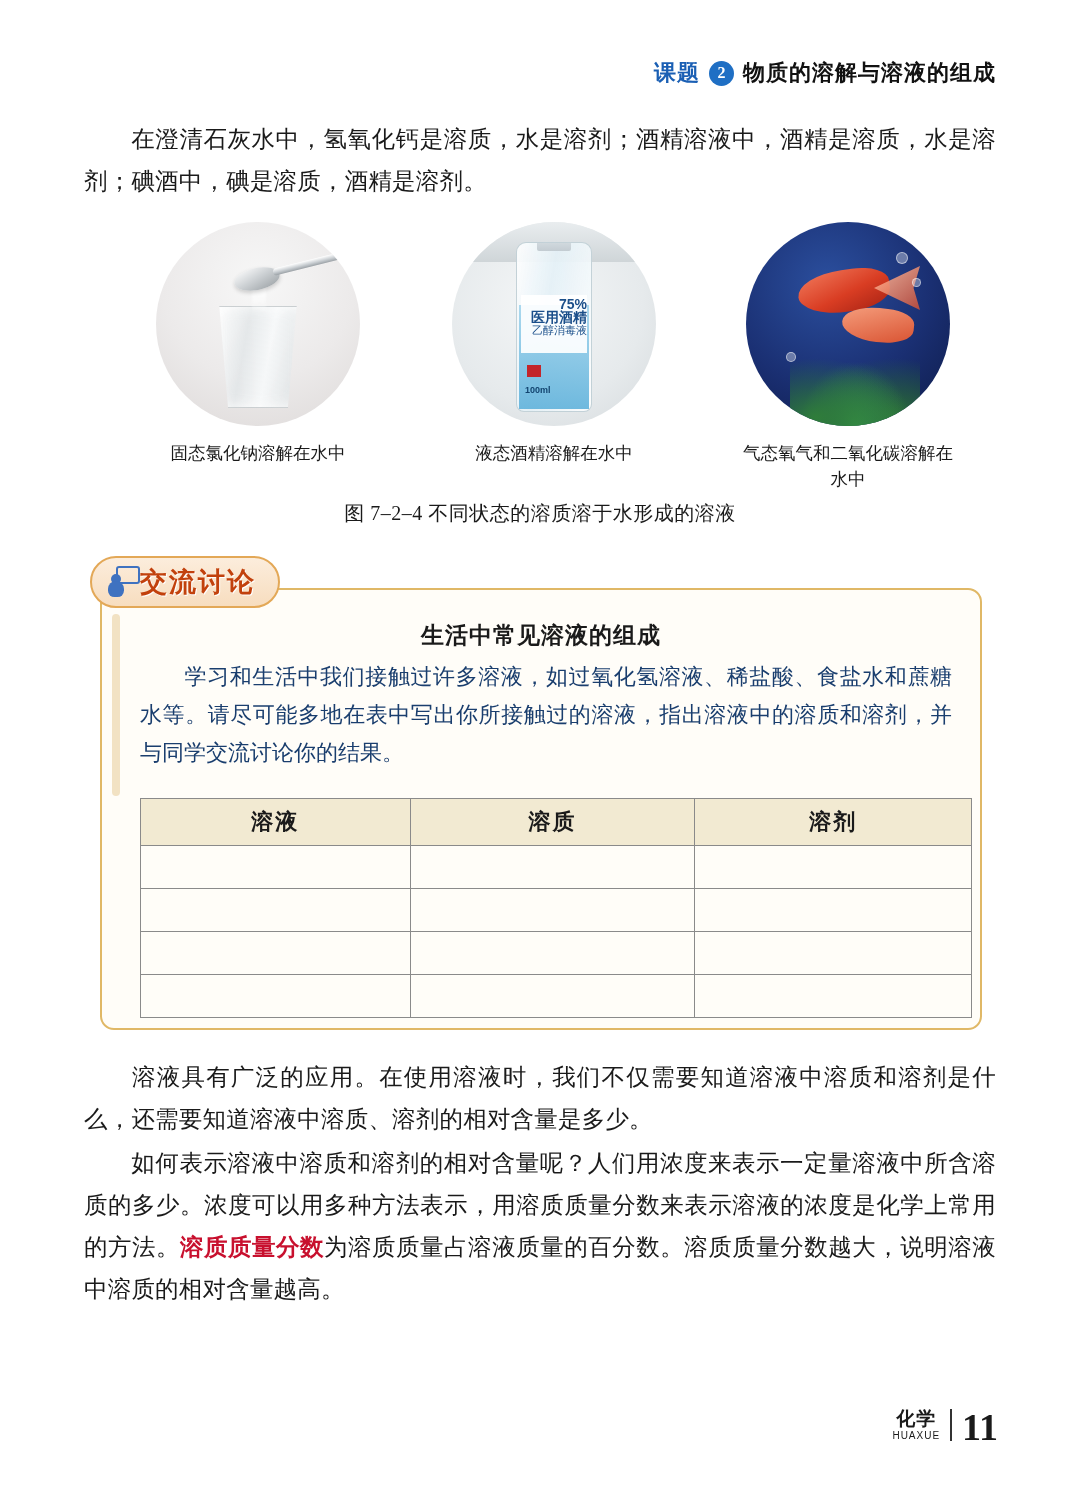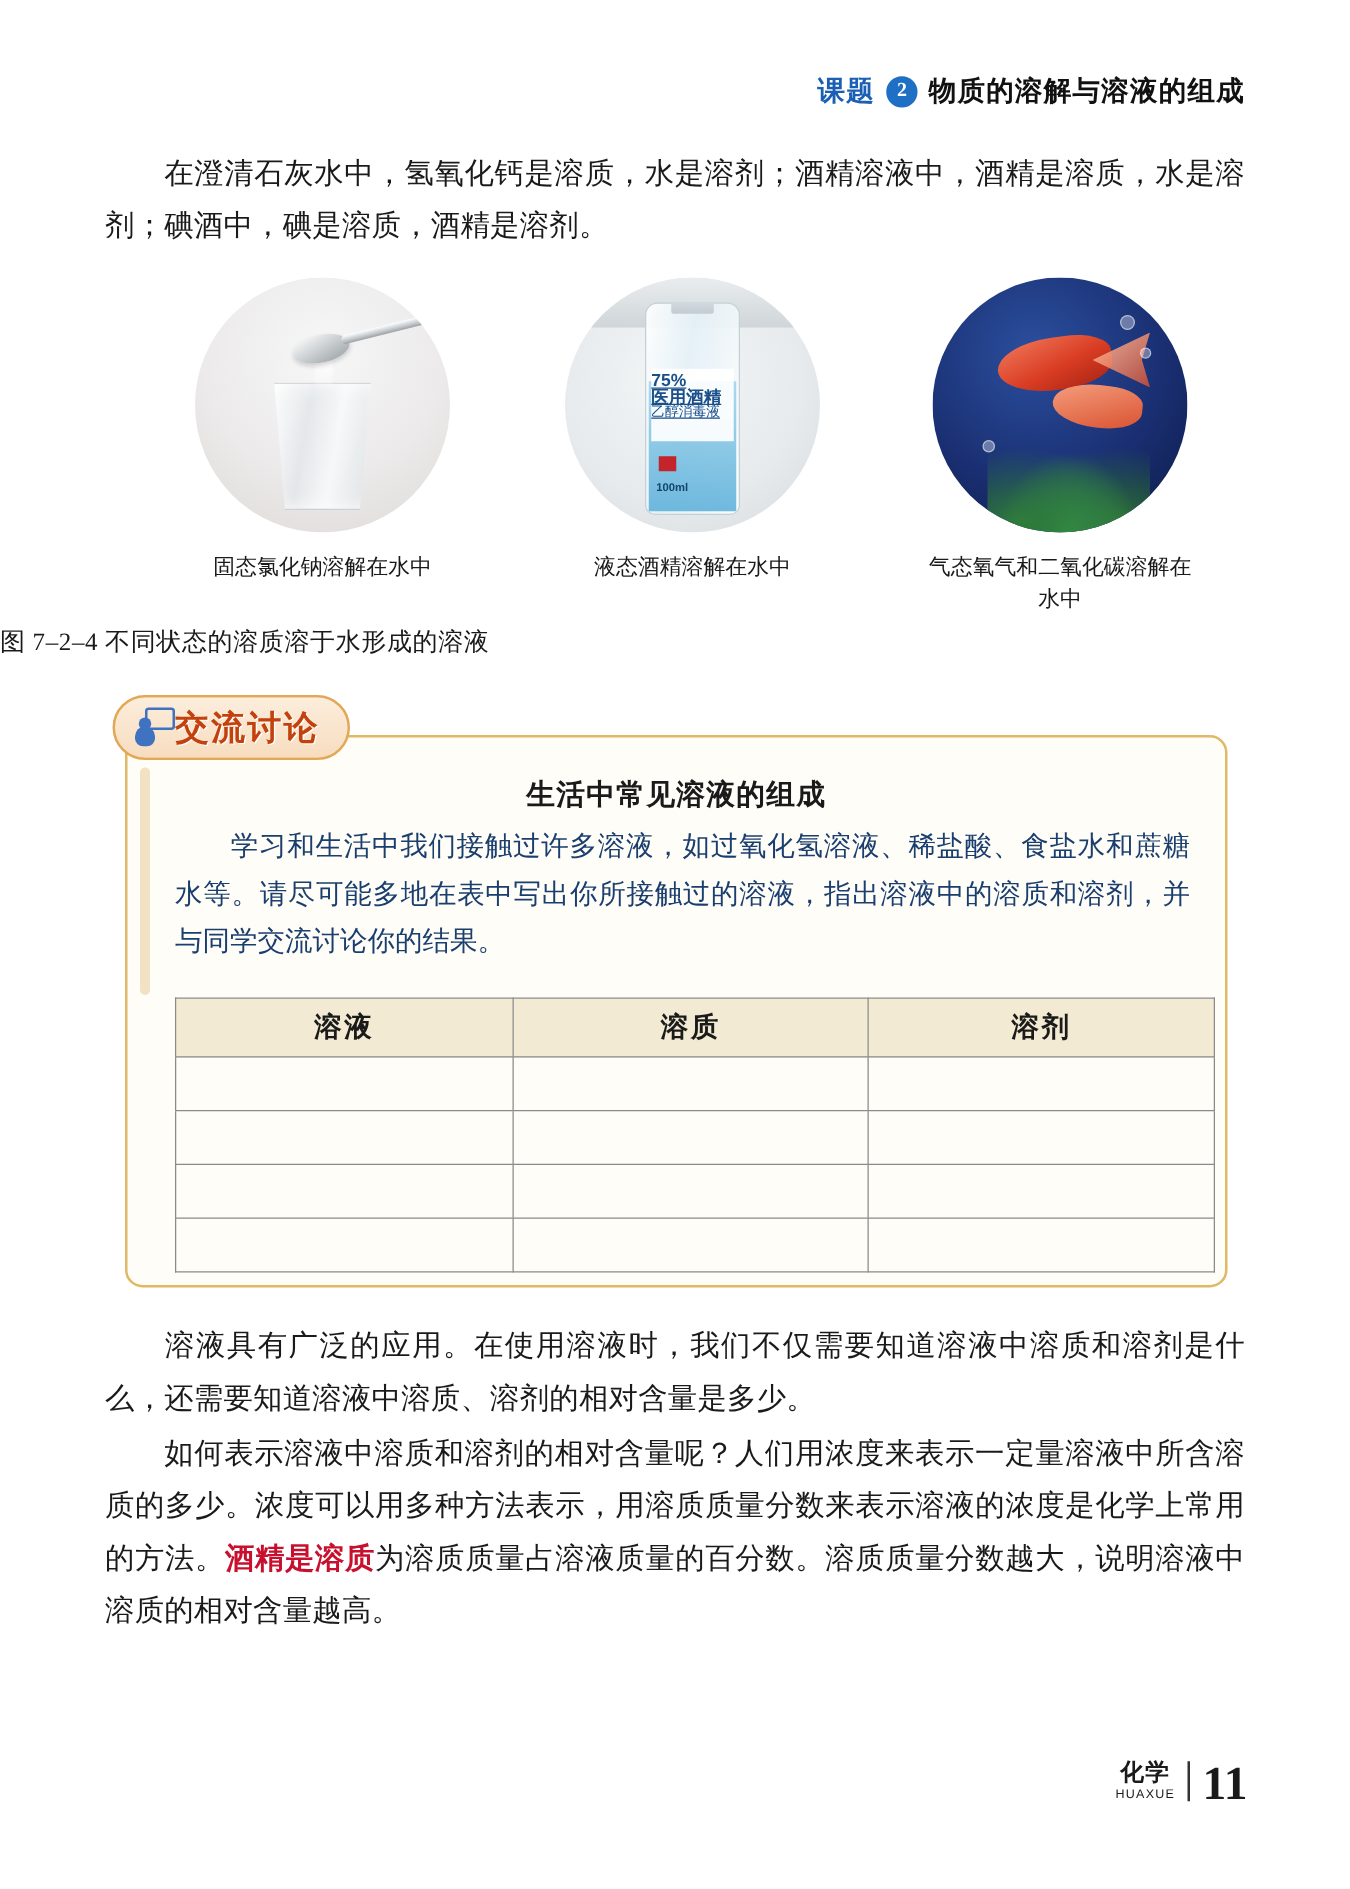--- a/index.html
+++ b/index.html
@@ -107,21 +107,21 @@
   }
   #cap1 { left: -18px; width: 240px; }
   #cap2 { left: -18px; width: 240px; }
   #cap3 { left: -8px; width: 220px; white-space: normal; }
 
   .fig-title {
     position: absolute;
     top: 500px;
     left: 0;
     width: 1080px;
-    text-align: left;
+    text-align: center;
     font-size: 20px;
     letter-spacing: 0.5px;
   }
 
   
   .photo1 {
     width: 100%; height: 100%;
     background:
       radial-gradient(circle at 50% 30%, #f7f7f7 0%, #eceaea 55%, #ddd9d8 100%);
     position: relative;
@@ -193,24 +193,23 @@
     position: absolute; left: 2px; right: 2px; bottom: 2px; height: 62%;
     background: linear-gradient(180deg, rgba(147,206,234,.75), rgba(96,178,219,.9));
   }
   .photo2 .label {
     position: absolute; left: 4px; right: 4px; top: 52px; height: 58px;
     background: rgba(255,255,255,.92);
     color: #1b4f8a;
     font-family: "Liberation Sans", sans-serif;
     font-size: 11px;
     line-height: 13px;
-    text-align: left;
+    text-align: right;
     padding-top: 3px;
     box-sizing: border-box;
-    text-decoration: underline;
   }
   .photo2 .label .big { font-size: 14px; font-weight: bold; }
   .photo2 .vol {
     position: absolute; left: 8px; bottom: 16px;
     font-family: "Liberation Sans", sans-serif;
     font-size: 9px; color: #12446f; font-weight: bold;
   }
   .photo2 .redmark {
     position: absolute; left: 10px; bottom: 34px;
     width: 14px; height: 12px; background: #c3252a;
@@ -496,21 +495,21 @@
       <tr>
         <td></td>
         <td></td>
         <td></td>
       </tr>
     </tbody>
   </table>
 
   <div class="para" id="p-apply"><span class="indent"></span><span>溶液具有广泛的应用。在使用溶液时，我们不仅需要知道溶液中溶质和溶剂是什么，还需要知道溶液中溶质、溶剂的相对含量是多少。</span></div>
 
-  <div class="para" id="p-express"><span class="indent"></span><span>如何表示溶液中溶质和溶剂的相对含量呢？人们用浓度来表示一定量溶液中所含溶质的多少。浓度可以用多种方法表示，用溶质质量分数来表示溶液的浓度是化学上常用的方法。</span><span class="hl-red">酒精是溶质</span><span>为溶质质量占溶液质量的百分数。溶质质量分数越大，说明溶液中溶质的相对含量越高。</span></div>
+  <div class="para" id="p-express"><span class="indent"></span><span>如何表示溶液中溶质和溶剂的相对含量呢？人们用浓度来表示一定量溶液中所含溶质的多少。浓度可以用多种方法表示，用溶质质量分数来表示溶液的浓度是化学上常用的方法。</span><span class="hl-red">溶质质量分数</span><span>为溶质质量占溶液质量的百分数。溶质质量分数越大，说明溶液中溶质的相对含量越高。</span></div>
 
   <div class="footer">
     <div class="subj">
       <div class="cn">化学</div>
       <div class="en">HUAXUE</div>
     </div>
     <div class="pageno">11</div>
   </div>
 
 </div>

